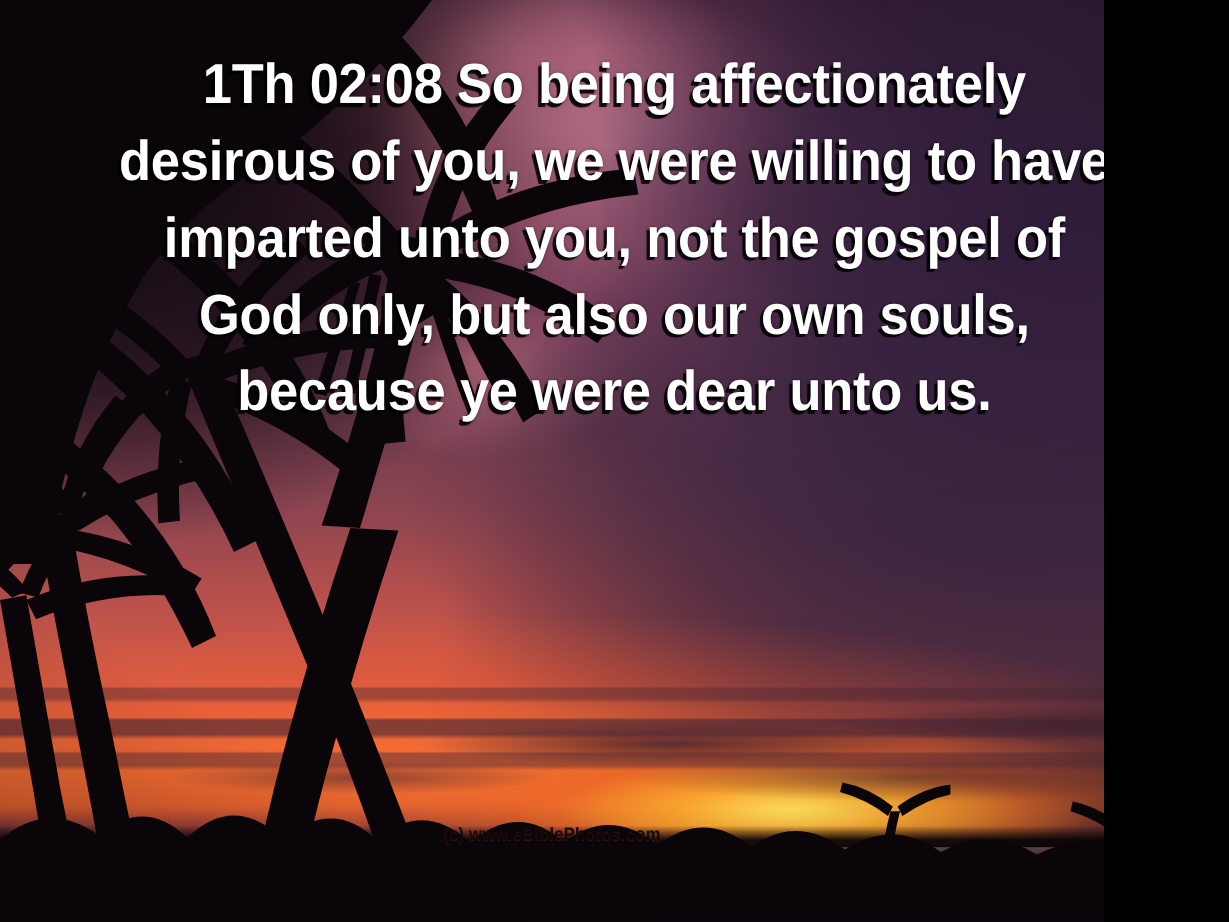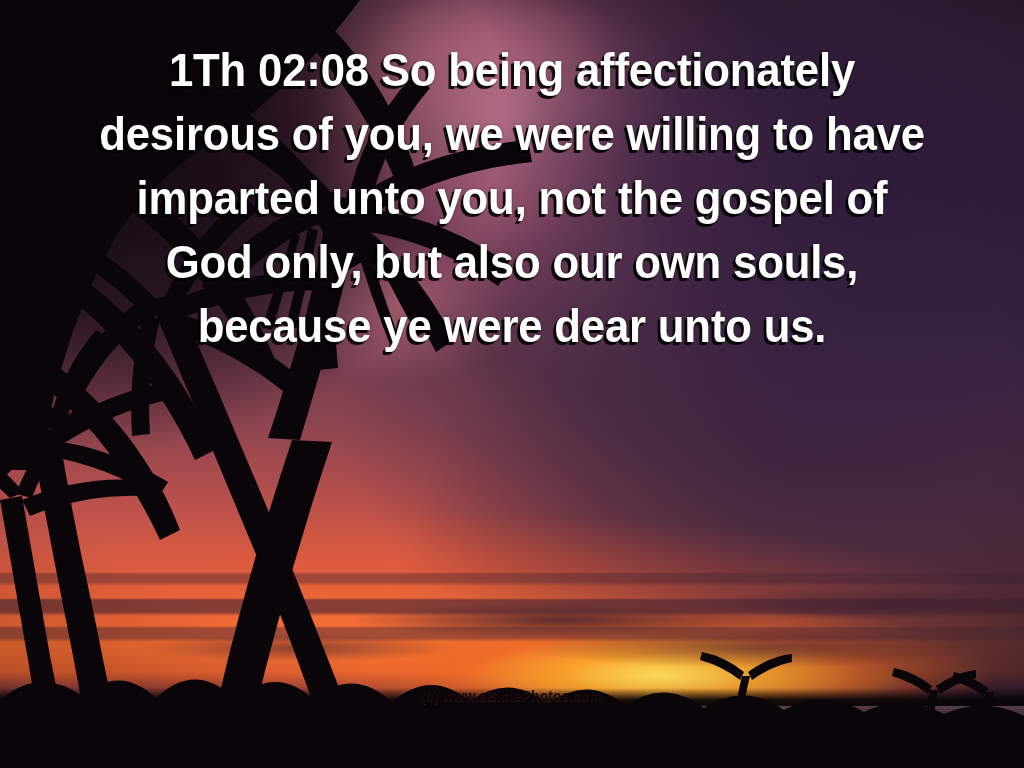--- a/index.html
+++ b/index.html
@@ -3,21 +3,21 @@
 <meta charset="utf-8">
 <title>Bible Verse Image</title>
 <style>
   html, body {
     margin: 0;
     padding: 0;
     background: #000;
   }
   #stage {
     position: relative;
-    width: 1024px;
+    width: 920px;
     height: 768px;
     overflow: hidden;
     font-family: "Liberation Sans", sans-serif;
   }
 
   
   .layer { position: absolute; inset: 0; }
 
   
   #sky-base {

